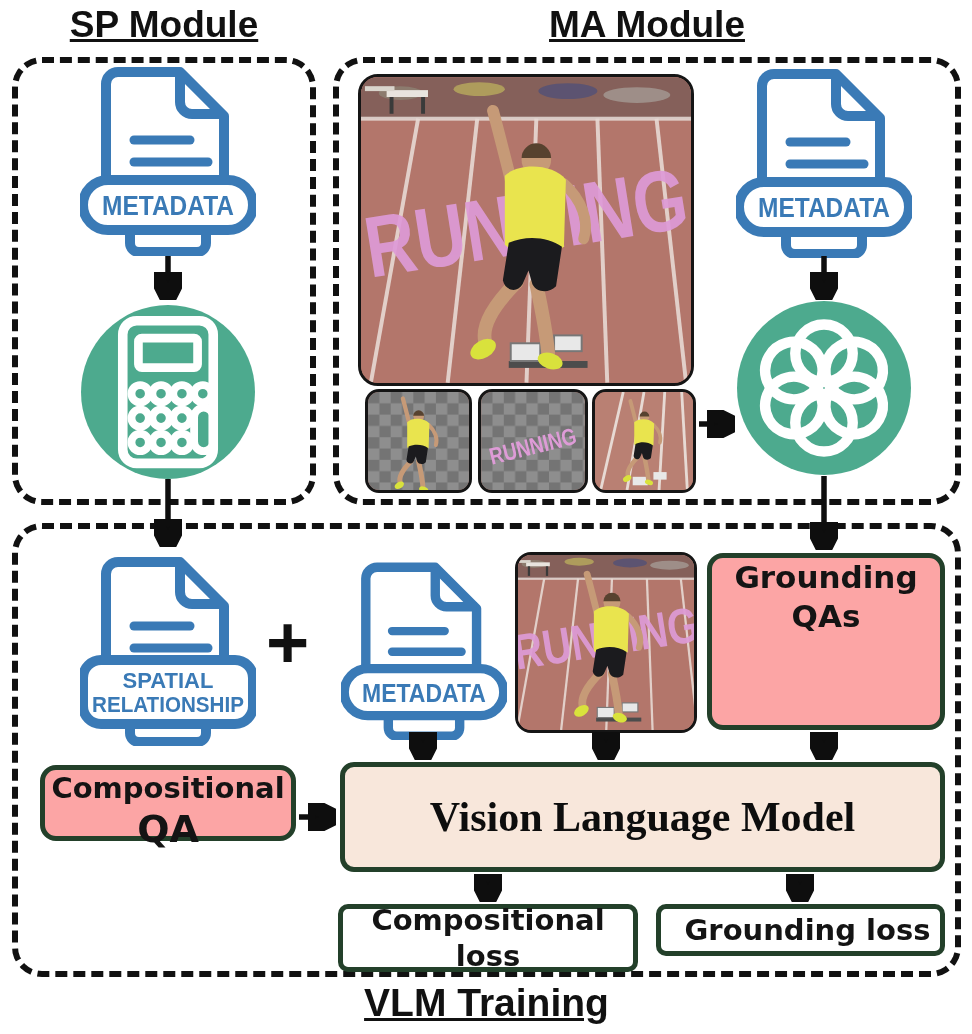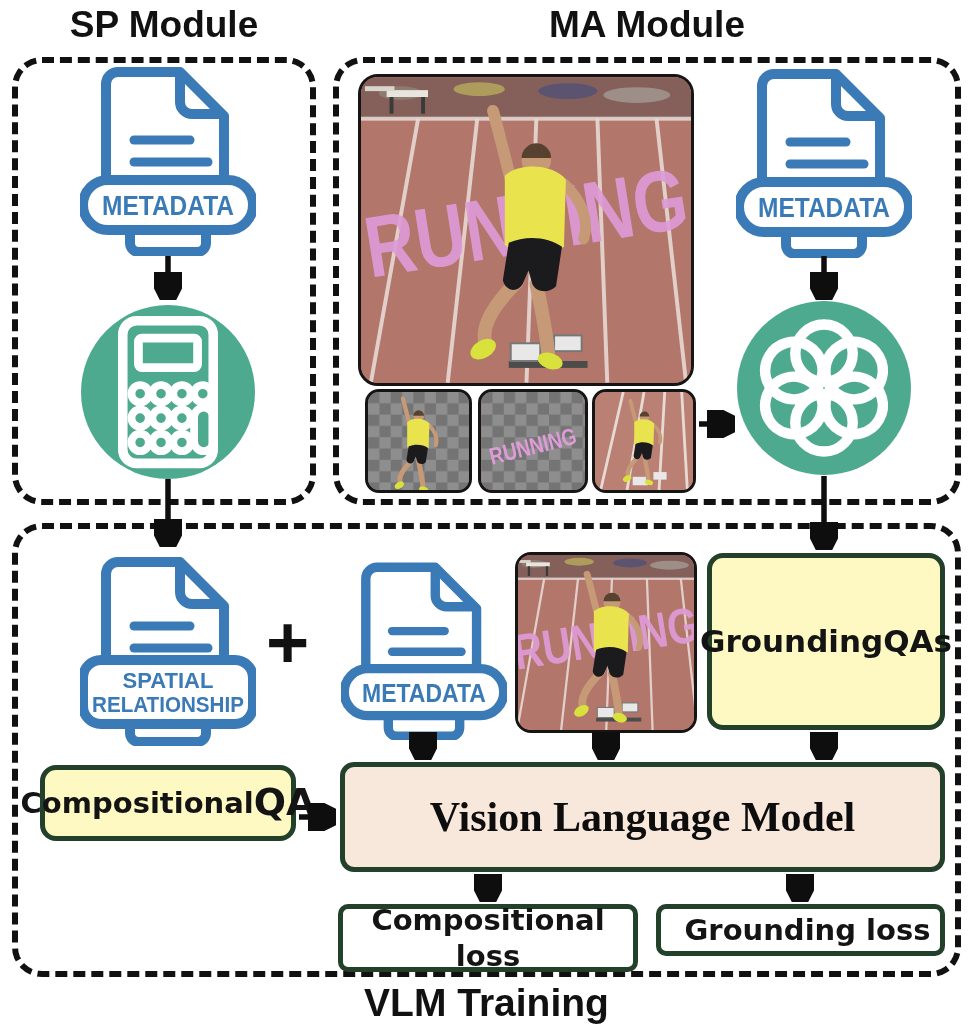--- a/index.html
+++ b/index.html
@@ -4,33 +4,33 @@
 <style>
   :root{
     --teal:#4daa8e; --doc_blue:#3a7ab6; --dark_green:#23402a; --peach:#f8e7db;
     --pink:#de9bd7; --track:#b3766b; --ink:#111111;
   }
   *{box-sizing:border-box;margin:0;padding:0;}
   body{font-family:"Liberation Sans",sans-serif;background:#ffffff;}
   #stage{position:relative;width:972px;height:1034px;background:#fff;overflow:hidden;}
 
   .dashed{position:absolute;border:6px dashed var(--ink);border-radius:30px;background:transparent;}
-  .module-title{position:absolute;text-align:center;font-weight:800;font-size:37px;color:var(--ink);letter-spacing:0px;}
+  .module-title{position:absolute;text-align:center;font-weight:800;font-size:37px;color:var(--ink);letter-spacing:0px;text-decoration:underline;}
 
   .icon-wrap{position:absolute;}
   .icon-wrap svg{width:100%;height:100%;display:block;}
 
   .circle-badge{position:absolute;width:174px;height:174px;border-radius:50%;background:var(--teal);}
   .circle-badge svg{width:100%;height:100%;display:block;}
 
   .photo-frame{position:absolute;border:3px solid #151515;border-radius:20px;overflow:hidden;background:#b3766b;}
   .photo-frame svg{width:100%;height:100%;display:block;}
 
-  .gbox{position:absolute;background:#fef9c3;border:5px solid var(--dark_green);border-radius:16px;
-        display:flex;flex-direction:row;align-items:center;justify-content:center;}
+  .gbox{position:absolute;background:#fca5a5;border:5px solid var(--dark_green);border-radius:16px;
+        display:flex;flex-direction:column;align-items:center;}
   .hand{font-family:"DejaVu Sans",sans-serif;font-weight:600;color:#141414;line-height:1.25;text-align:center;}
   .vlm-box{position:absolute;background:var(--peach);border:5px solid var(--dark_green);border-radius:14px;
         display:flex;align-items:center;justify-content:center;}
   .vlm-box .lbl{font-weight:800;font-size:42px;color:#0d0d0d;font-family:Liberation Serif, serif;}
   .loss-box{position:absolute;background:#ffffff;border:5px solid var(--dark_green);border-radius:10px;
         display:flex;align-items:center;justify-content:center;}
   .plus{position:absolute;font-weight:900;font-size:74px;color:var(--ink);line-height:1;}
 
   #arrow-layer{position:absolute;left:0;top:0;width:972px;height:1034px;pointer-events:none;}
   #arrow-layer path{stroke:#0e0e0e;stroke-width:5.5;fill:none;}

